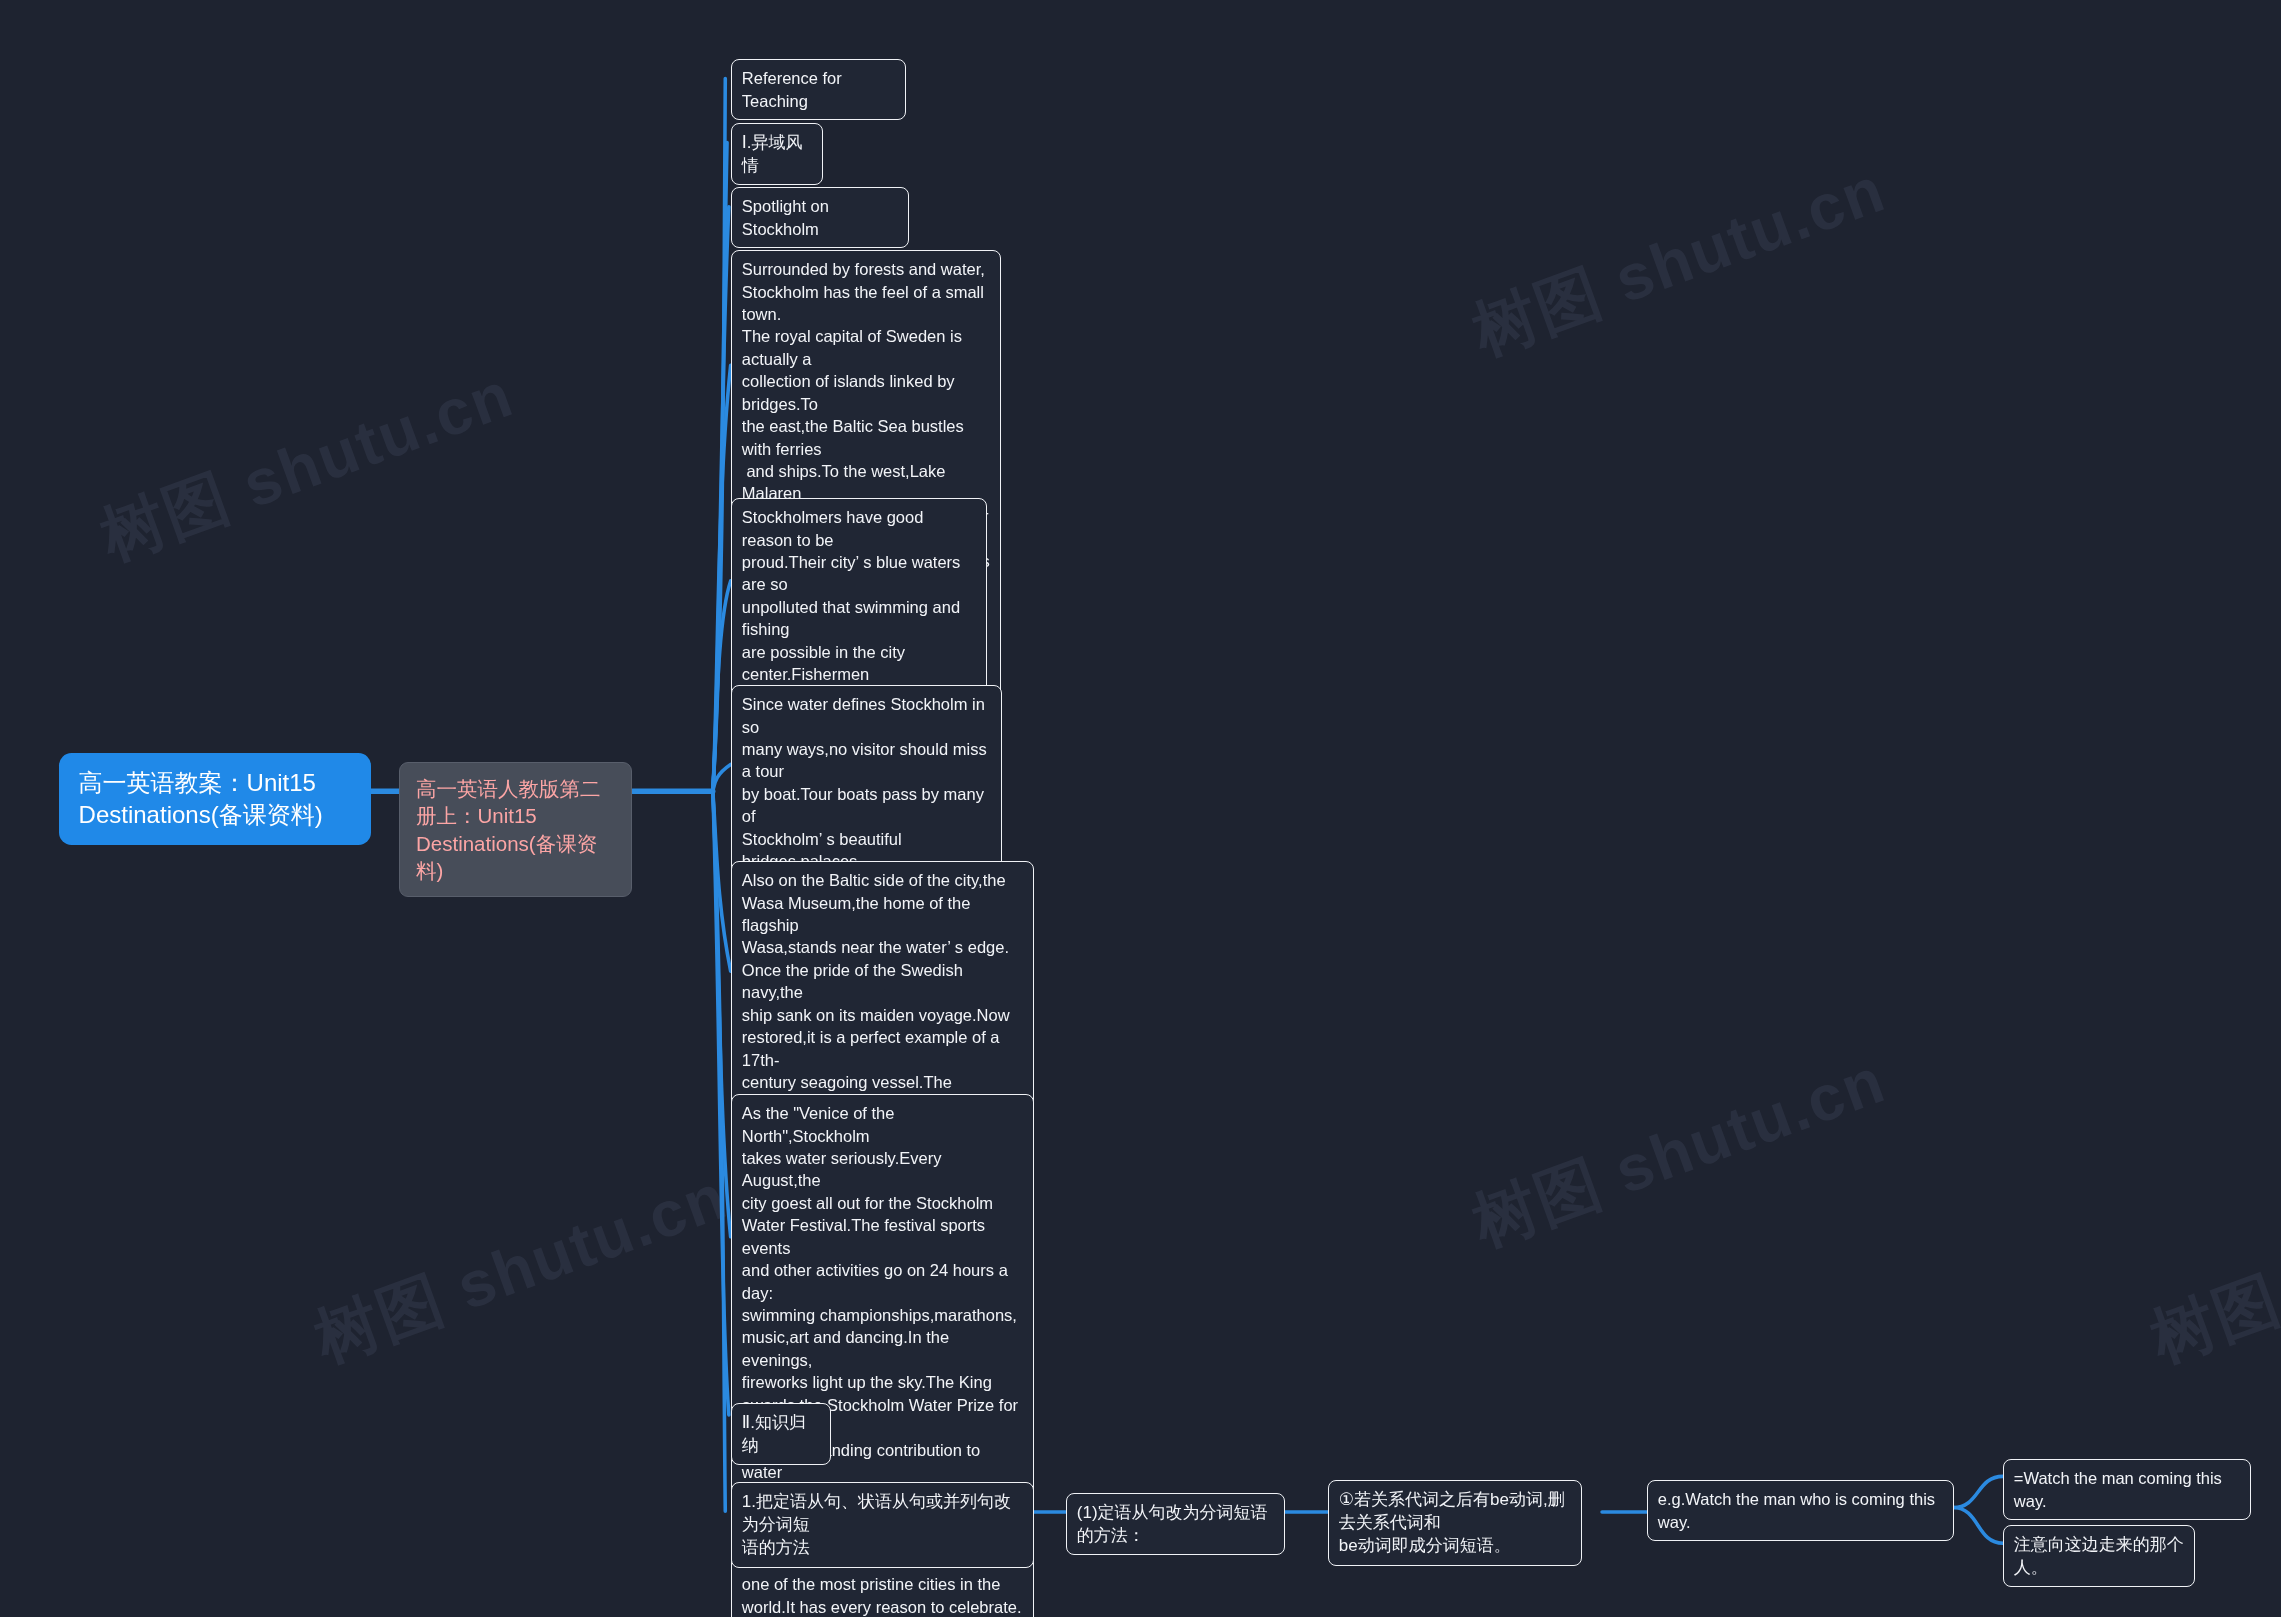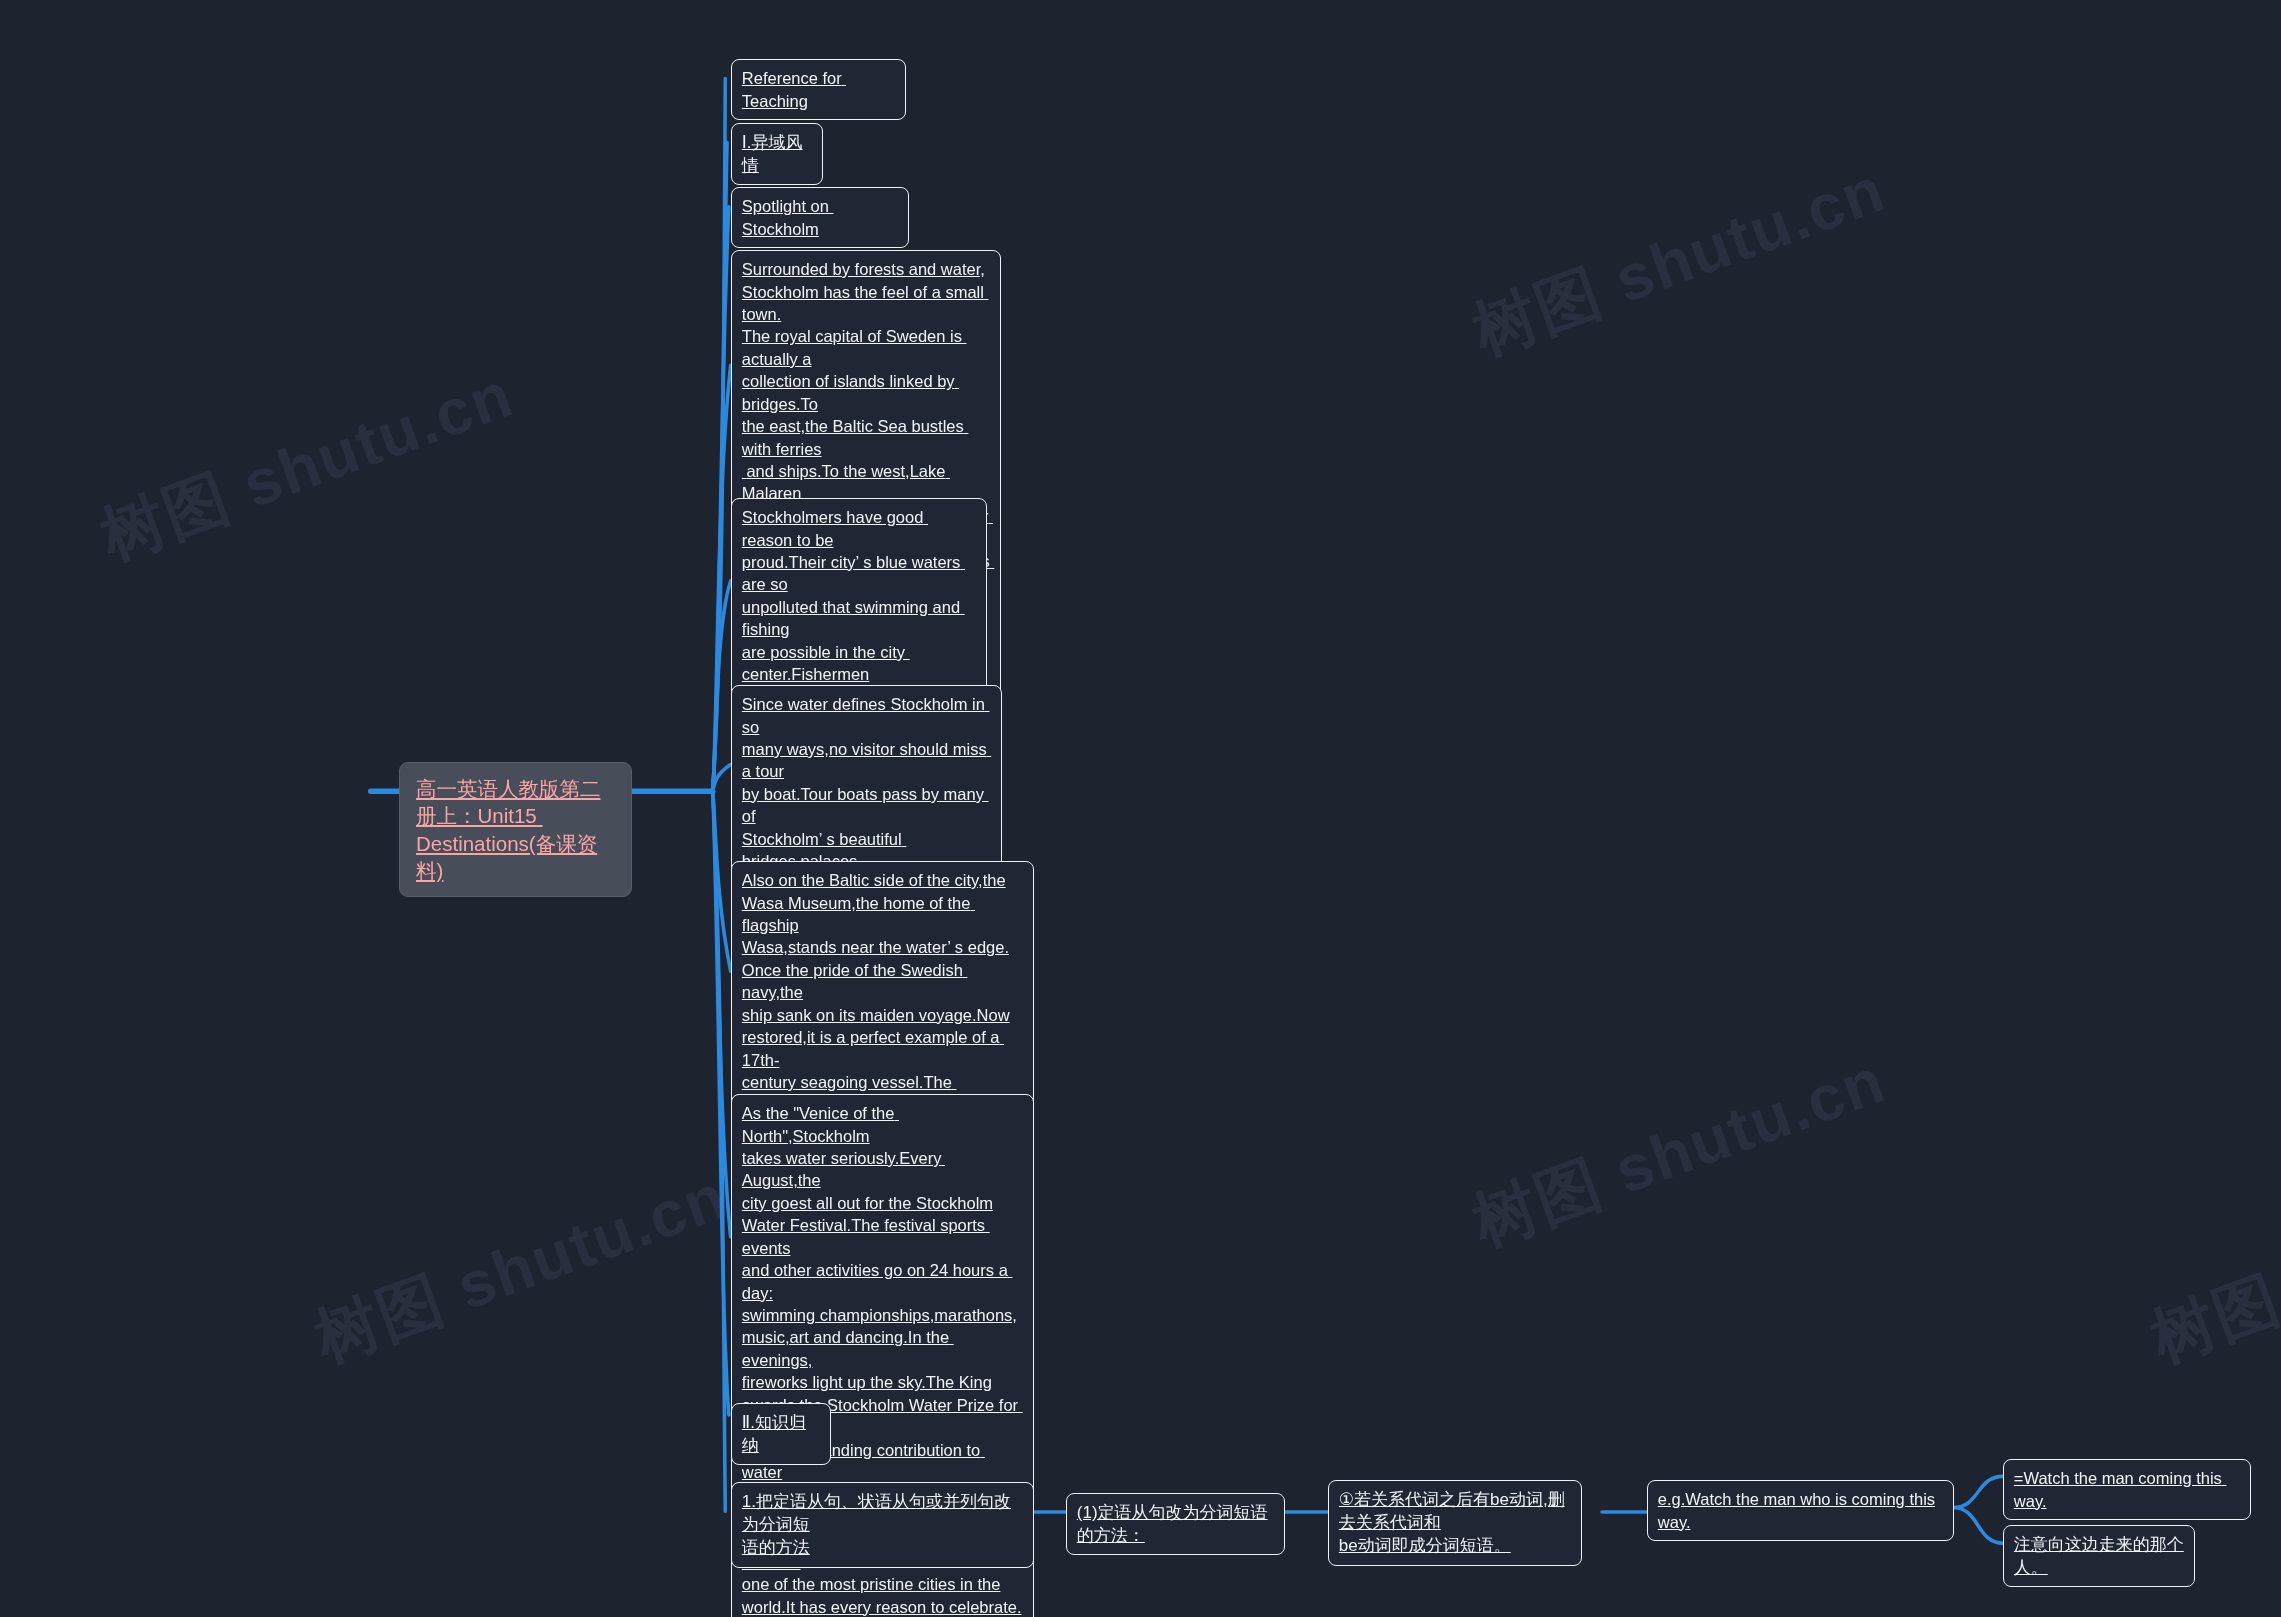--- a/index.html
+++ b/index.html
@@ -33,21 +33,20 @@
   #edges{position:absolute;inset:0;z-index:2;pointer-events:none;}
 
   
   .node{
     position:absolute;
     z-index:3;
     box-sizing:border-box;
     display:flex;
     align-items:center;
     border-radius:9px;
-    text-decoration:underline;
   }
   .node .txt{
     display:block;
     white-space:pre-wrap;
     width:100%;
   }
 
   
   .n-root{
     background:#2089e8;
@@ -115,20 +114,23 @@
 
       <path d="M1160,1697 L1196,1697"></path>
       <path d="M1442,1697 L1490,1697"></path>
       <path d="M1798,1697 L1848,1697"></path>
 
       <path d="M2192,1692 C 2222,1692 2218,1657 2248,1657"></path>
       <path d="M2192,1692 C 2222,1692 2218,1732 2248,1732"></path>
     </g>
   </svg>
 
+  <div class="node n-root" style="left:59px; top:753px; width:312px;">
+    <span class="txt">高一英语教案：Unit15 Destinations(备课资料)</span>
+  </div>
 
   <div class="node n-l2" style="left:399px; top:762px; width:233px;">
     <span class="txt">高一英语人教版第二册上：Unit15 Destinations(备课资料)</span>
   </div>
 
   <div class="node n-leaf" style="left:731px; top:59px; width:175px;">
     <span class="txt">Reference for Teaching</span>
   </div>
 
   <div class="node n-leaf cn" style="left:731px; top:123px; width:92px;">

